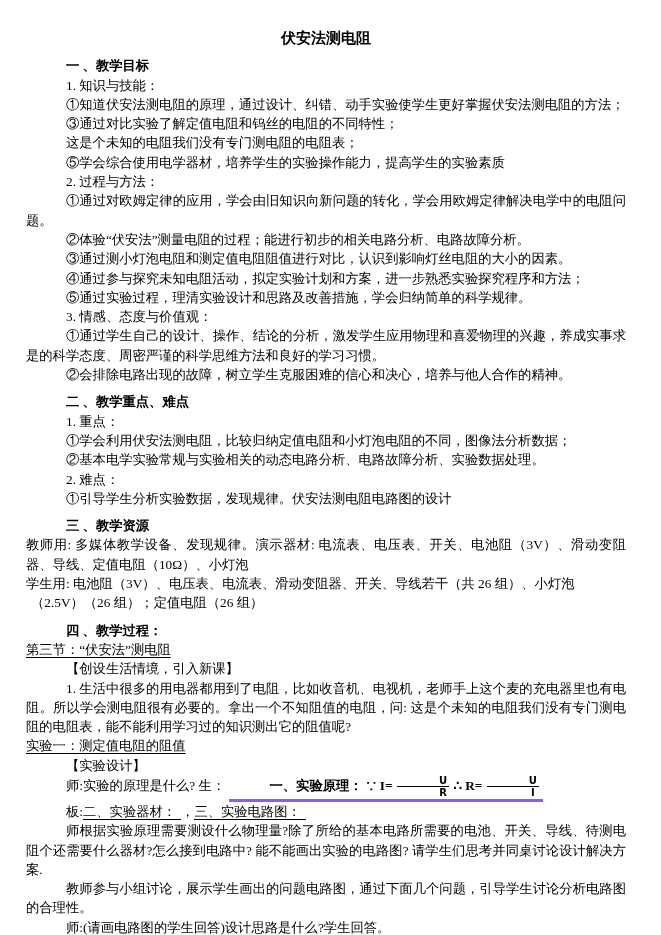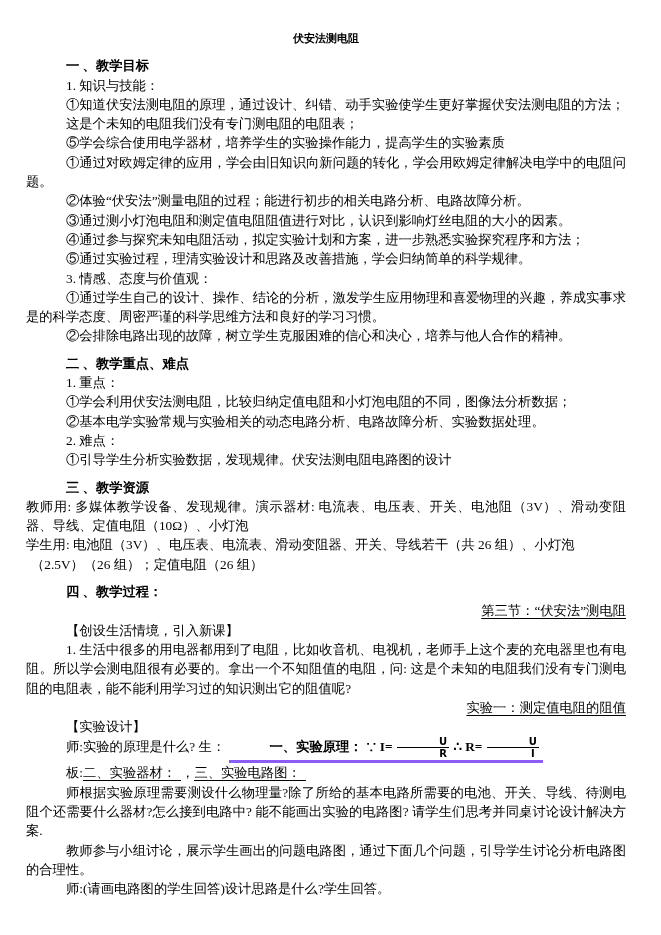--- a/index.html
+++ b/index.html
@@ -12,22 +12,22 @@
   .page {
     box-sizing: border-box;
     width: 661px; height: 935px;
     padding: 29px 35px 0 26px;
     font-size: 13.3px;
     line-height: 19.3px;
   }
   p { margin: 0; padding: 0; text-align: justify; }
   .ind  { text-indent: 40px; }
   .b    { font-weight: bold; margin-top: 8px; }
-  .ttl  { text-align: center; font-weight: bold; font-size: 11px; margin-bottom: 3px; }
-  .ctr  { text-align: right; text-indent: 0; }
+  .ttl  { text-align: center; font-weight: bold; font-size: 15px; margin-bottom: 3px; }
+  .ctr  { text-align: left; text-indent: 0; }
   .und  { text-decoration: underline; text-underline-offset: 3px; }
   .half { text-indent: 5px; }
   .useg { border-bottom: 1px solid #000; padding-right: 5px; }
   .fwrap {
     display: inline-block;
     border-bottom: 3px solid #8b5cf6;
     padding: 0 3px 1px 1px;
     white-space: nowrap;
     font-weight: bold;
   }
@@ -46,22 +46,24 @@
 </head>
 <body>
 
 <div class="page">
 
   <p class="ttl">伏安法测电阻</p>
 
   <p class="ind b">一 、教学目标</p>
   <p class="ind">1. 知识与技能：</p>
   <p class="ind">①知道伏安法测电阻的原理，通过设计、纠错、动手实验使学生更好掌握伏安法测电阻的方法；</p>
+  <p class="ind">③通过对比实验了解定值电阻和钨丝的电阻的不同特性；</p>
   <p class="ind">这是个未知的电阻我们没有专门测电阻的电阻表；</p>
   <p class="ind">⑤学会综合使用电学器材，培养学生的实验操作能力，提高学生的实验素质</p>
+  <p class="ind">2. 过程与方法：</p>
   <p class="ind">①通过对欧姆定律的应用，学会由旧知识向新问题的转化，学会用欧姆定律解决电学中的电阻问题。</p>
   <p class="ind">②体验“伏安法”测量电阻的过程；能进行初步的相关电路分析、电路故障分析。</p>
   <p class="ind">③通过测小灯泡电阻和测定值电阻阻值进行对比，认识到影响灯丝电阻的大小的因素。</p>
   <p class="ind">④通过参与探究未知电阻活动，拟定实验计划和方案，进一步熟悉实验探究程序和方法；</p>
   <p class="ind">⑤通过实验过程，理清实验设计和思路及改善措施，学会归纳简单的科学规律。</p>
   <p class="ind">3. 情感、态度与价值观：</p>
   <p class="ind">①通过学生自己的设计、操作、结论的分析，激发学生应用物理和喜爱物理的兴趣，养成实事求是的科学态度、周密严谨的科学思维方法和良好的学习习惯。</p>
   <p class="ind">②会排除电路出现的故障，树立学生克服困难的信心和决心，培养与他人合作的精神。</p>
 
   <p class="ind b">二 、教学重点、难点</p>

